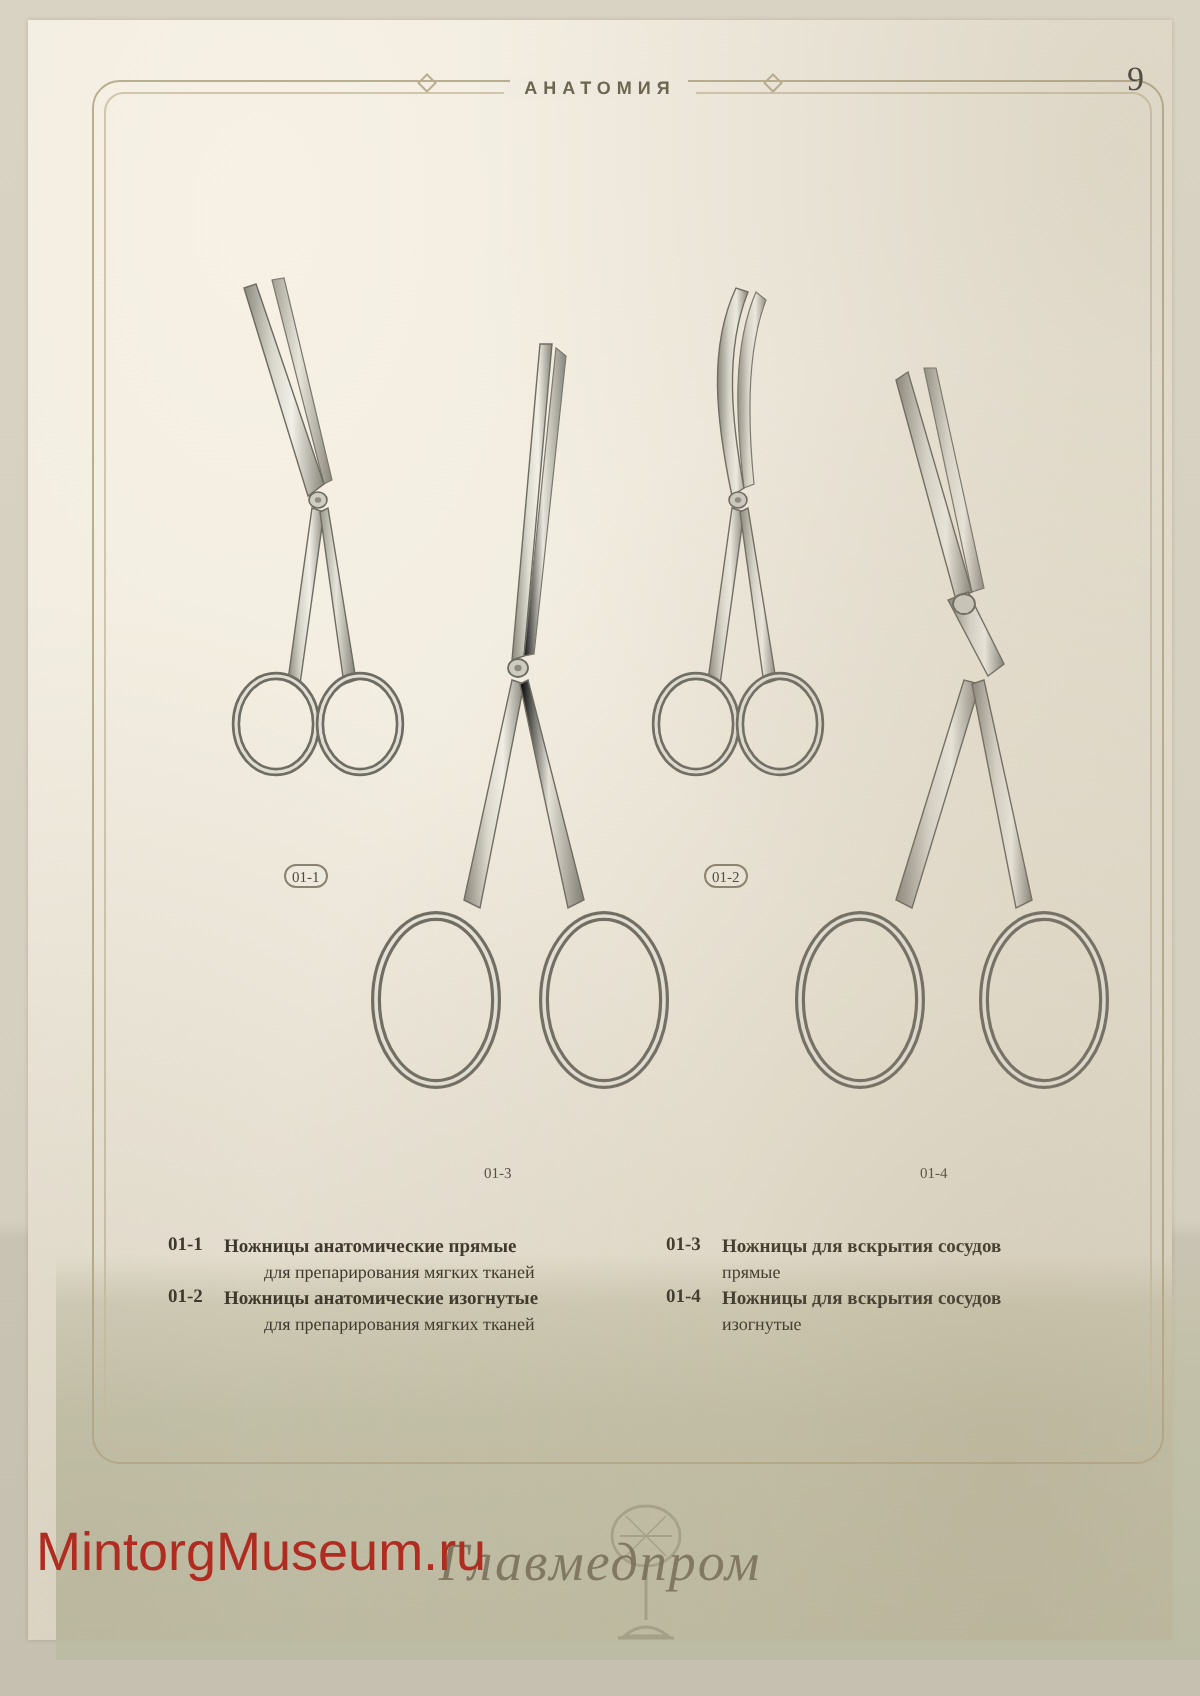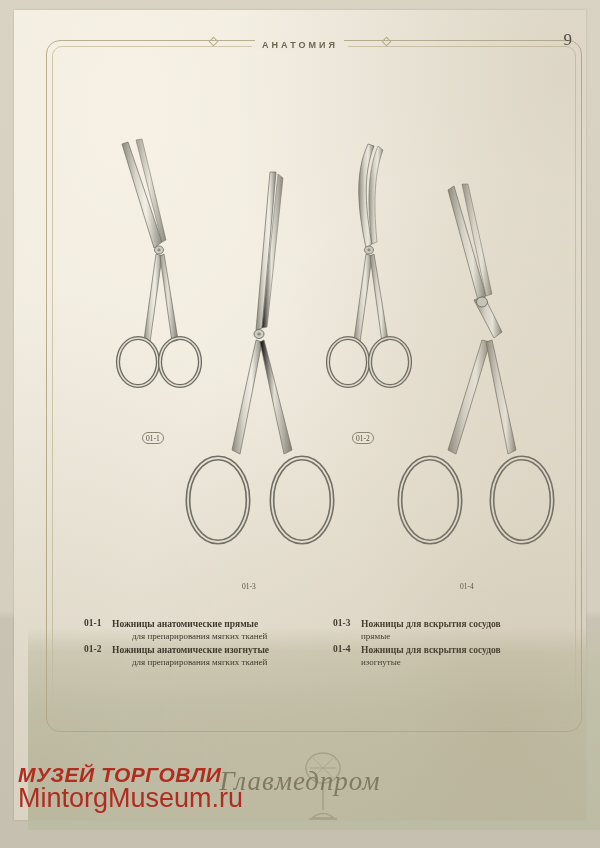--- a/index.html
+++ b/index.html
@@ -420,16 +420,15 @@
         <path d="M12 70 q11 -9 22 0 z" fill="none" stroke="#6f6a58" stroke-width="1.4"></path>
         <line x1="9" y1="71" x2="37" y2="71" stroke="#6f6a58" stroke-width="1.6"></line>
       </svg>
     </div>
 
     <div class="brand-script">Главмедпром</div>
 
   </div>
 
   <div class="watermark">
-    <div class="wm-top">МУЗЕЙ ТОРГОВЛИ</div>
     <div class="wm-bottom">MintorgMuseum.ru</div>
   </div>
 </div>
 
 </body></html>

